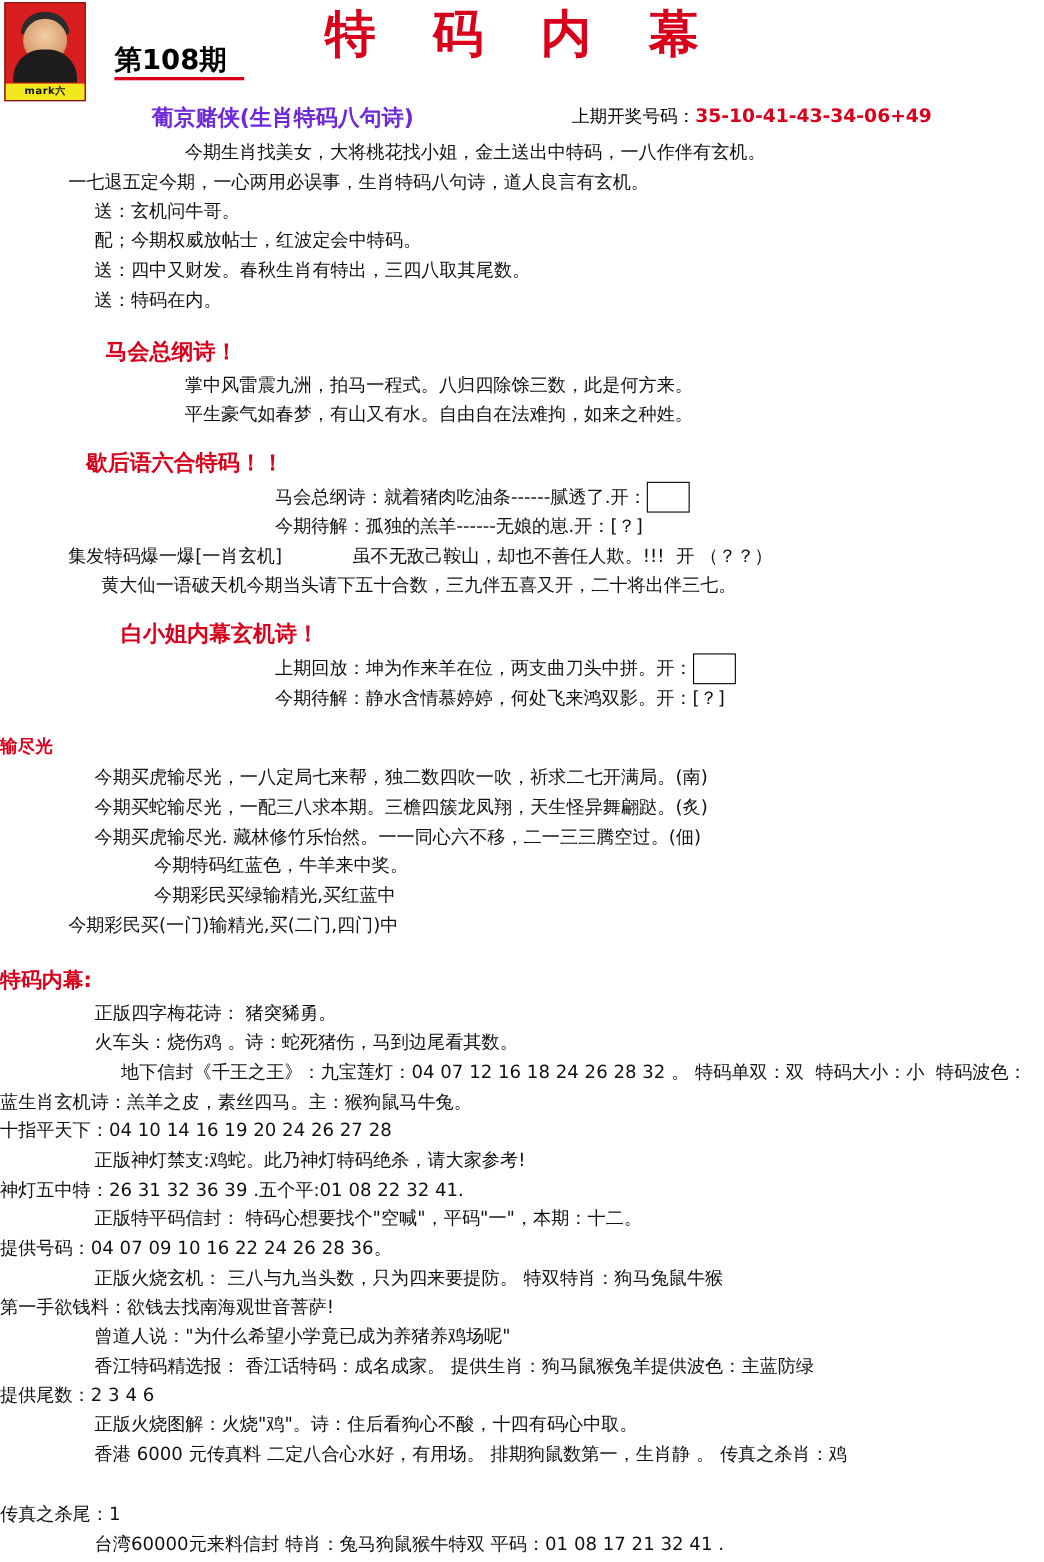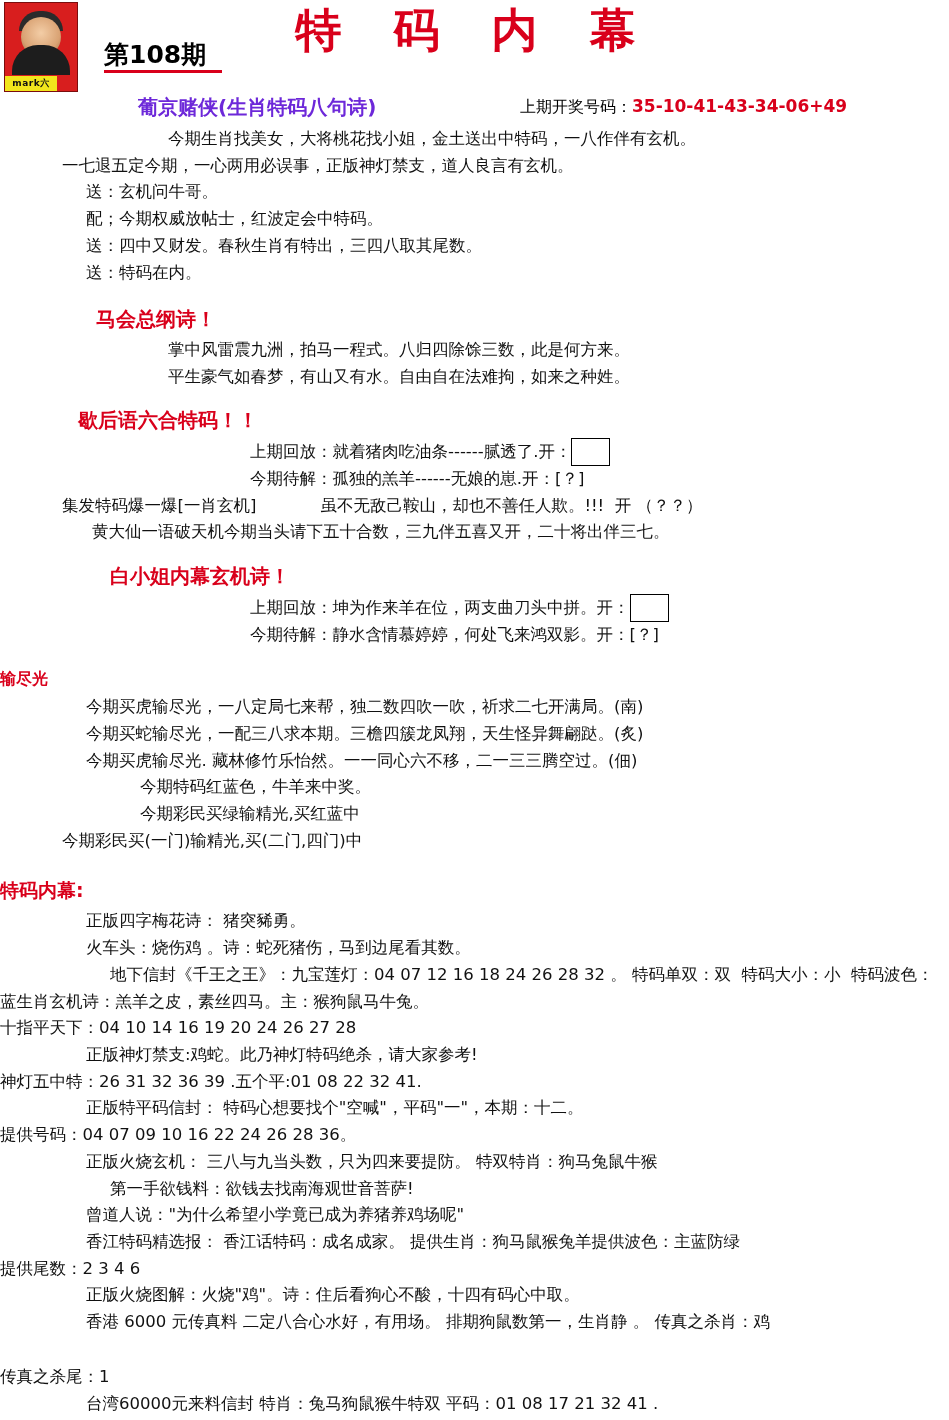--- a/index.html
+++ b/index.html
@@ -24,21 +24,21 @@
   }
   .logo .hair{
     position:absolute;left:50%;top:8px;transform:translateX(-50%);
     width:44px;height:20px;border-radius:22px 22px 0 0;background:#2b2b2b;
   }
   .logo .body{
     position:absolute;left:50%;bottom:16px;transform:translateX(-50%);
     width:58px;height:30px;border-radius:26px 26px 0 0;background:#1d1d1d;
   }
   .logo .badge{
-    position:absolute;left:0;bottom:0;width:52px;height:15px;
+    position:absolute;left:0;bottom:0;width:72px;height:15px;
     background:#f2e61c;color:#111;font-size:9px;line-height:15px;
     text-align:center;font-weight:bold;letter-spacing:.5px;
   }
   .title{
     text-align:center;font-size:46px;font-weight:bold;color:#d9001b;
     letter-spacing:18px;font-family:"DejaVu Sans","Liberation Sans",sans-serif;
   }
   .issue{
     position:absolute;left:104px;top:38px;font-size:25px;font-weight:bold;color:#000;
   }
@@ -99,40 +99,40 @@
 
   <div class="subrow">
     <div class="sub-title">葡京赌侠(生肖特码八句诗)</div>
     <div class="draw">
       <span>上期开奖号码：</span><b>35-10-41-43-34-06+49</b>
     </div>
   </div>
 
   <div>
     <div class="line ind3">今期生肖找美女，大将桃花找小姐，金土送出中特码，一八作伴有玄机。</div>
-    <div class="line ind05">一七退五定今期，一心两用必误事，正版神灯禁支，道人良言有玄机。</div>
+    <div class="line ind05">一七退五定今期，一心两用必误事，生肖特码八句诗，道人良言有玄机。</div>
     <div class="line ind1">送：玄机问牛哥。</div>
     <div class="line ind1">配；今期权威放帖士，红波定会中特码。</div>
     <div class="line ind1">送：四中又财发。春秋生肖有特出，三四八取其尾数。</div>
     <div class="line ind1">送：特码在内。</div>
   </div>
 
   <div class="spacer10"></div>
 
   <div>
     <div class="sec-red l">马会总纲诗！</div>
     <div class="line ind3">掌中风雷震九洲，拍马一程式。八归四除馀三数，此是何方来。</div>
     <div class="line ind3">平生豪气如春梦，有山又有水。自由自在法难拘，如来之种姓。</div>
   </div>
 
   <div class="spacer6"></div>
 
   <div>
     <div class="sec-red l2">歇后语六合特码！！</div>
-    <div class="line ind4"><span>上期回放：就着猪肉吃油条------腻透了.开：</span><span class="boxed">　　</span></div>
+    <div class="line ind4"><span>马会总纲诗：就着猪肉吃油条------腻透了.开：</span><span class="boxed">　　</span></div>
     <div class="line ind4"><span>今期待解：孤独的羔羊------无娘的崽.开：</span><span>[？]</span></div>
     <div class="line ind05"><span>集发特码爆一爆[一肖玄机]</span><span style="padding-left:64px;">虽不无敌己鞍山，却也不善任人欺。!!!  开 （？？）</span></div>
     <div class="line ind0" style="padding-left:92px;font-family:Liberation Mono, monospace;">黄大仙一语破天机今期当头请下五十合数，三九伴五喜又开，二十将出伴三七。</div>
   </div>
 
   <div class="spacer6"></div>
 
   <div>
     <div class="sec-red" style="padding-left:110px;">白小姐内幕玄机诗！</div>
     <div class="line ind4"><span>上期回放：坤为作来羊在位，两支曲刀头中拼。开：</span><span class="boxed">　　</span></div>
@@ -157,21 +157,21 @@
     <div class="sec-red l4">特码内幕:</div>
     <div class="line ind1">正版四字梅花诗： 猪突豨勇。</div>
     <div class="line ind1">火车头：烧伤鸡 。诗：蛇死猪伤，马到边尾看其数。</div>
     <div class="line" style="padding-left:0;text-indent:110px;">地下信封《千王之王》：九宝莲灯：04 07 12 16 18 24 26 28 32 。 特码单双：双  特码大小：小  特码波色：蓝生肖玄机诗：羔羊之皮，素丝四马。主：猴狗鼠马牛兔。</div>
     <div class="line" style="padding-left:0;">十指平天下：04 10 14 16 19 20 24 26 27 28</div>
     <div class="line ind1">正版神灯禁支:鸡蛇。此乃神灯特码绝杀，请大家参考!</div>
     <div class="line" style="padding-left:0;">神灯五中特：26 31 32 36 39 .五个平:01 08 22 32 41.</div>
     <div class="line ind1">正版特平码信封： 特码心想要找个"空喊"，平码"一"，本期：十二。</div>
     <div class="line" style="padding-left:0;">提供号码：04 07 09 10 16 22 24 26 28 36。</div>
     <div class="line ind1">正版火烧玄机： 三八与九当头数，只为四来要提防。 特双特肖：狗马兔鼠牛猴</div>
-    <div class="line" style="padding-left:110px;">第一手欲钱料：欲钱去找南海观世音菩萨!</div>
+    <div class="line" style="">第一手欲钱料：欲钱去找南海观世音菩萨!</div>
     <div class="line ind1">曾道人说："为什么希望小学竟已成为养猪养鸡场呢"</div>
     <div class="line ind1">香江特码精选报： 香江话特码：成名成家。 提供生肖：狗马鼠猴兔羊提供波色：主蓝防绿</div>
     <div class="line" style="padding-left:0;">提供尾数：2 3 4 6</div>
     <div class="line ind1">正版火烧图解：火烧"鸡"。诗：住后看狗心不酸，十四有码心中取。</div>
     <div class="line ind1">香港 6000 元传真料 二定八合心水好，有用场。 排期狗鼠数第一，生肖静 。 传真之杀肖：鸡</div>
     <div class="line" style="padding-left:0;margin-top:28px;">传真之杀尾：1</div>
     <div class="line ind1">台湾60000元来料信封 特肖：兔马狗鼠猴牛特双 平码：01 08 17 21 32 41 .</div>
   </div>
 
 </div>

